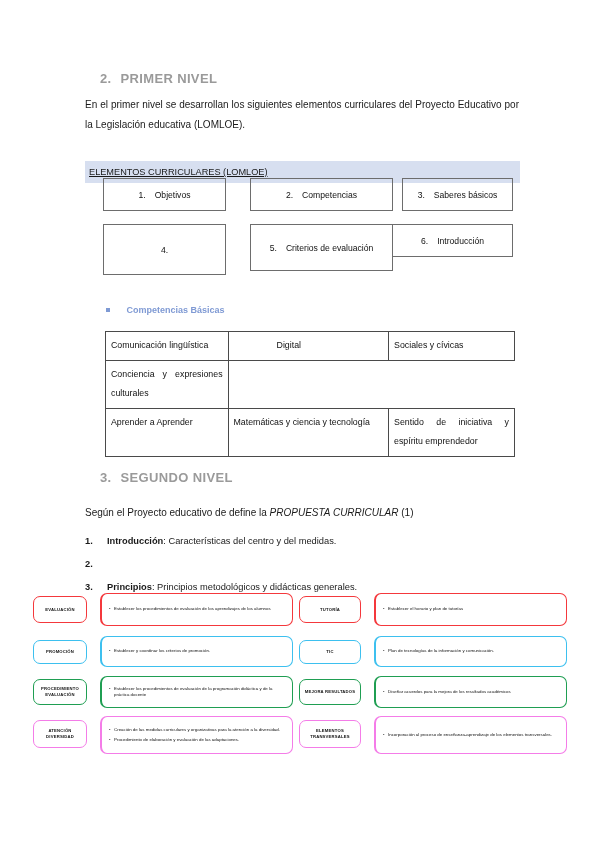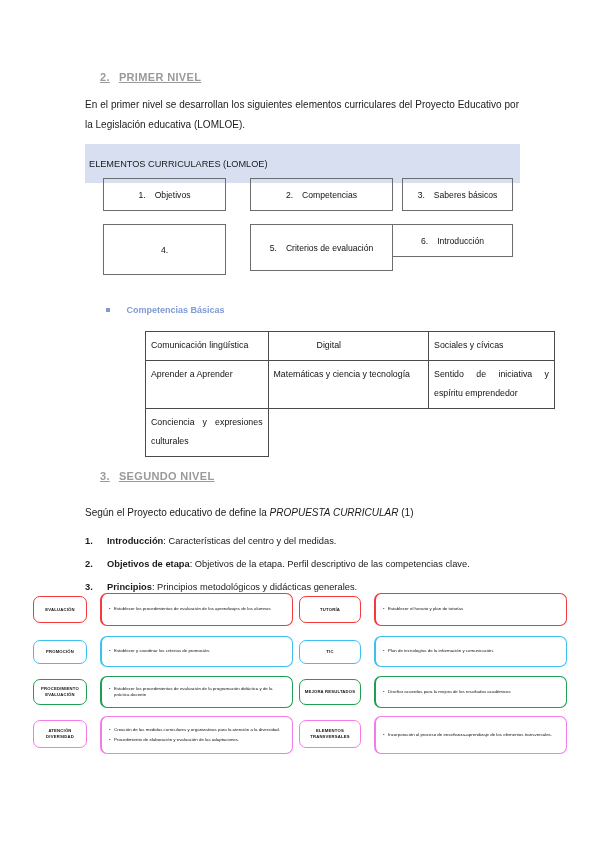--- a/index.html
+++ b/index.html
@@ -19,25 +19,24 @@
     position: absolute;
     left: 0; top: 0;
     width: 599px;
     height: 848px;
     padding: 0;
   }
 
   
   .section-heading {
     position: absolute;
-    font-size: 11px;
+    font-size: 13px;
     font-weight: bold;
     color: #9a9a9a;
     letter-spacing: .35px;
-    text-decoration: underline;
   }
   .section-heading .num { margin-right: 9px; }
 
   
   .para {
     position: absolute;
     font-size: 10px;
     line-height: 20px;
     color: #1a1a1a;
     text-align: justify;
@@ -94,21 +93,20 @@
     margin-right: 17px;
     flex: 0 0 auto;
   }
 
   
   table.comp {
     position: absolute;
     border-collapse: collapse;
     font-size: 8.8px;
     color: #111;
-    margin-left: 40px;
   }
   table.comp td {
     border: 1px solid #4a4a4a;
     vertical-align: top;
     padding: 4px 5px 5px 5px;
     line-height: 19px;
     text-align: justify;
     text-align-last: left;
   }
   table.comp td.blank { border: none; }
@@ -177,21 +175,21 @@
 <body>
 
 <div class="page">
 
   <div class="section-heading" style="left:100px; top:71px;">
     <span class="num">2.</span><span>PRIMER NIVEL</span>
   </div>
 
   <div class="para j" style="left:85px; top:95px; width:434px;">En el primer nivel se desarrollan los siguientes elementos curriculares del Proyecto Educativo por la Legislación educativa (LOMLOE).</div>
 
-  <div class="banner" style="left:85px; top:144px; width:435px; height:39px;">ELEMENTOS CURRICULARES (LOMLOE)</div>
+  <div class="banner" style="left:85px; top:161px; width:435px; height:22px;text-decoration:underline;">ELEMENTOS CURRICULARES (LOMLOE)</div>
 
   <div class="ebox" style="left:103px; top:178px; width:123px; height:33px;">
     <div class="inner">
       <span class="n">1.</span>
       <span>Objetivos</span>
     </div>
   </div>
 
   <div class="ebox" style="left:250px; top:178px; width:143px; height:33px;">
     <div class="inner">
@@ -233,48 +231,47 @@
   </div>
 
   <table class="comp" style="left:105px; top:331px; width:410px;">
     <tbody>
       <tr>
         <td style="width:133px;">Comunicación lingüística</td>
         <td style="width:138px;padding-left:48px;">Digital</td>
         <td style="width:139px;">Sociales y cívicas</td>
       </tr>
       <tr>
+        <td>Conciencia y expresiones culturales</td>
+        <td class="blank"></td>
+        <td class="blank"></td>
+      </tr>
+      <tr>
         <td>Aprender a Aprender</td>
         <td>Matemáticas y ciencia y tecnología</td>
         <td>Sentido de iniciativa y espíritu emprendedor</td>
       </tr>
-      <tr>
-        <td>Conciencia y expresiones culturales</td>
-        <td class="blank"></td>
-        <td class="blank"></td>
-      </tr>
     </tbody>
   </table>
 
   <div class="section-heading" style="left:100px; top:470px;">
     <span class="num">3.</span><span>SEGUNDO NIVEL</span>
   </div>
 
   <div class="para" style="left:85px; top:503px; width:434px;">
     <span>Según el Proyecto educativo de define la </span><i>PROPUESTA CURRICULAR</i><span> (1)</span>
   </div>
 
   <div class="nlist" style="left:85px; top:535px; width:440px;">
     <div class="li">
       <span class="mk">1.</span>
       <span><b>Introducción</b><span>: Características del centro y del medidas.</span></span>
     </div>
     <div class="li">
       <span class="mk">2.</span>
-      <span><b>Objetivos de etapa</b><span>: Objetivos de la etapa. Perfil descriptivo de las competencias clave.</span></span>
     </div>
     <div class="li">
       <span class="mk">3.</span>
       <span><b>Principios</b><span>: Principios metodológicos y didácticas generales.</span></span>
     </div>
   </div>
 
   <div class="diagram" style="left:0; top:0; width:599px; height:848px;">
 
     <div class="dlabel" style="position:absolute; left:33px; top:596px; width:54px; height:27px; border-color:#f4383c;">EVALUACIÓN</div>

